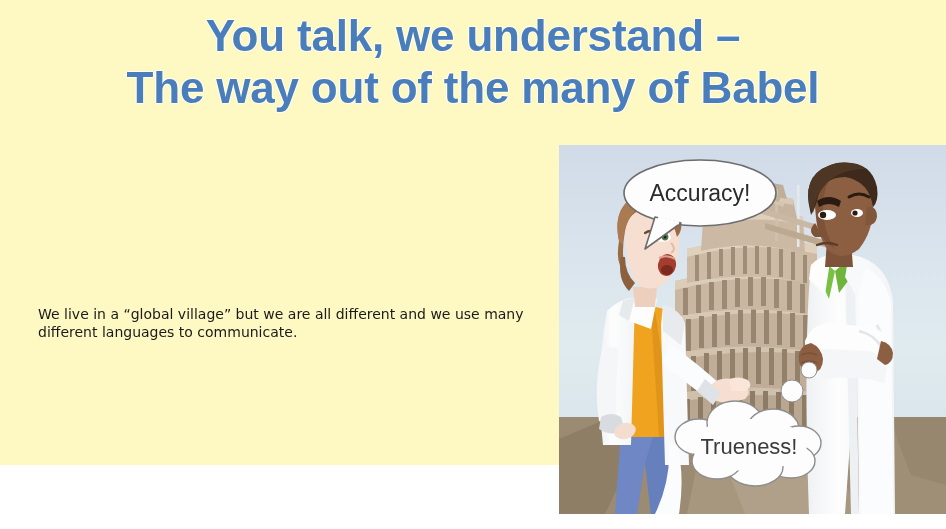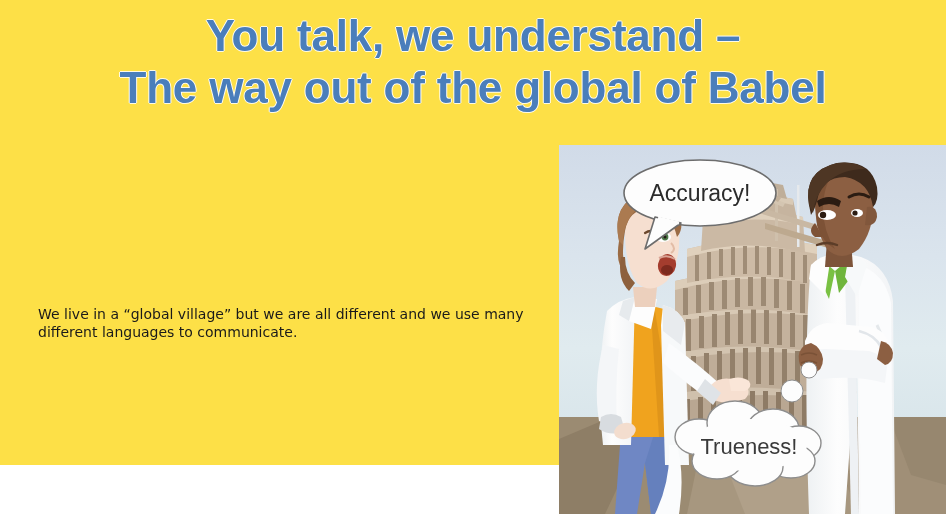--- a/index.html
+++ b/index.html
@@ -14,21 +14,21 @@
     overflow: hidden;
     font-family: "Liberation Sans", sans-serif;
   }
 
   
   #slide {
     position: absolute;
     left: 0; top: 0;
     width: 946px;
     height: 465px;
-    background: #fde047;
+    background: #fef9c3;
   }
 
   
   #title-block {
     position: absolute;
     left: 0;
     top: 10px;
     width: 946px;
     text-align: center;
     line-height: 1.18;
@@ -79,21 +79,21 @@
   }
   #illustration svg { display: block; }
 </style>
 </head>
 <body>
 
 <div id="slide">
 
   <div id="title-block">
     <span class="title-line">You talk, we understand –</span>
-    <span class="title-line">The way out of the global of Babel</span>
+    <span class="title-line">The way out of the many of Babel</span>
   </div>
 
   <p id="body-text">We live in a “global village” but we are all different and we use many different languages to communicate.</p>
 
   <div id="illustration">
     <svg width="387" height="369" viewBox="0 0 387 369" xmlns="http://www.w3.org/2000/svg">
 
       <defs>
         <linearGradient id="skyGrad" x1="0" y1="0" x2="0" y2="1">
           <stop offset="0%" stop-color="#d1dbe8"></stop>

